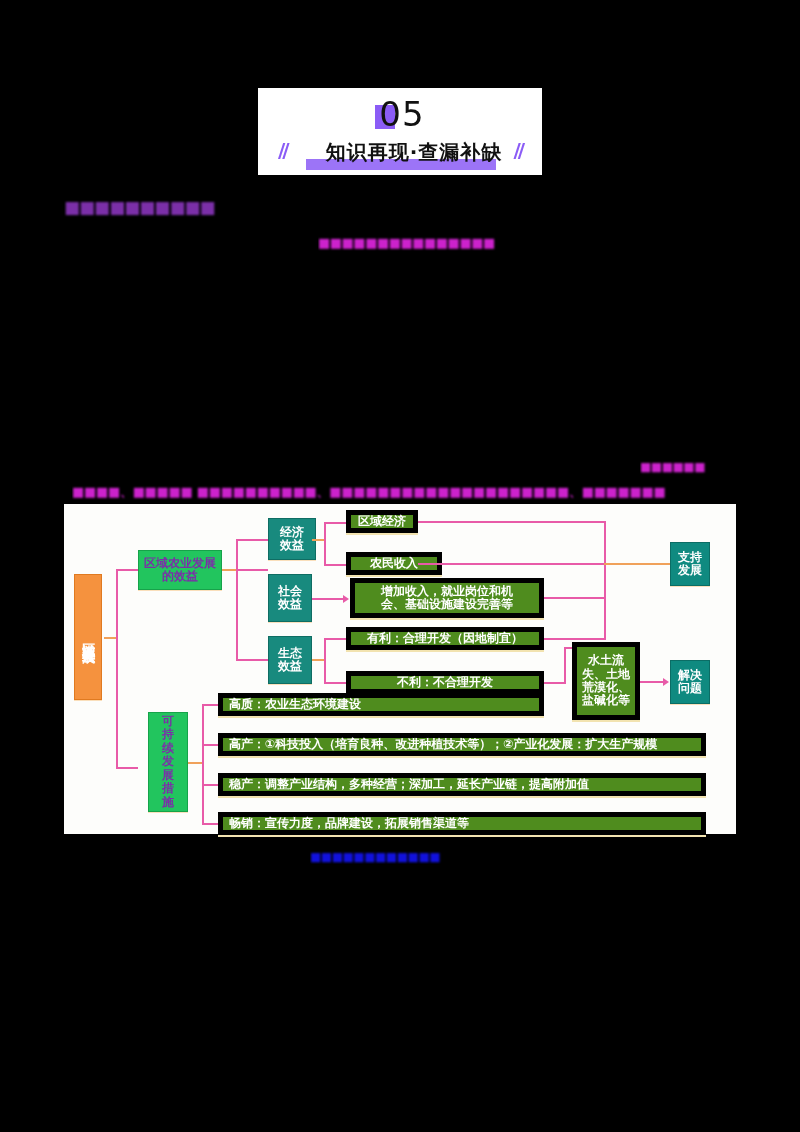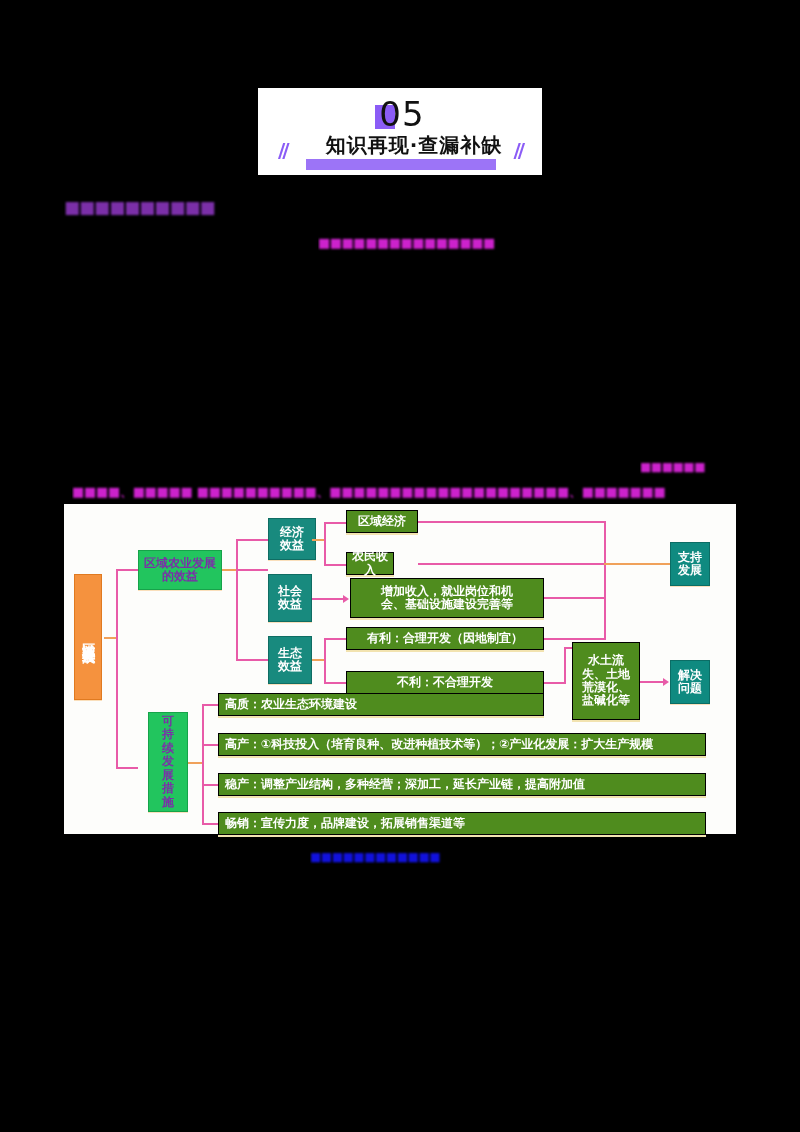--- a/index.html
+++ b/index.html
@@ -24,21 +24,21 @@
   .num-sq{
     width:20px;height:24px;background:#8b5cf6;margin-right:-16px;
     position:relative;top:3px;
   }
   .num-txt{
     font-size:34px;color:#111;letter-spacing:1px;
     font-family:"DejaVu Sans",sans-serif;position:relative;z-index:2;
   }
   .banner-title-wrap{
     position:absolute;left:0;top:44px;width:312px;height:40px;
-    display:flex;justify-content:center;
+    display:flex;align-items:center;justify-content:center;
   }
   .banner-underline{
     position:absolute;left:48px;top:27px;width:190px;height:11px;
     background:#8b5cf6;opacity:.85;
   }
   .banner-title{
     position:relative;z-index:2;font-size:20px;font-weight:bold;color:#111;
     letter-spacing:1px;
     font-family:"DejaVu Sans","Liberation Sans",sans-serif;
   }
@@ -86,21 +86,21 @@
     position:absolute;box-sizing:border-box;
     display:flex;align-items:center;justify-content:center;
     text-align:center;line-height:1.12;
     font-family:"DejaVu Sans","Liberation Sans",sans-serif;
     font-weight:bold;
     box-shadow:0 1px 0 rgba(250,220,180,.9);
   }
   .bx-orange{background:#f5923e;color:#ffffff;border:1px solid #e07a20;}
   .bx-green-bright{background:#22c55e;color:#7b2fa8;border:1px solid #16a34a;}
   .bx-teal{background:#188a7e;color:#ffffff;border:1px solid #0f6d63;}
-  .bx-olive{background:#4f8c1e;color:#ffffff;border:1px solid #000000;
+  .bx-olive{background:#4f8c1e;color:#ffffff;border:5px solid #000000;
             box-shadow:0 2px 0 #f2e3b0;}
   .bx-olive-l{justify-content:flex-start;padding-left:6px;text-align:left;}
   .bx-teal2{background:#0f8a80;color:#ffffff;border:1px solid #0b6d65;}
 
   
   .vert{
     writing-mode:vertical-rl;text-orientation:upright;
     letter-spacing:1px;
   }
   .wrap2{
@@ -184,21 +184,21 @@
     </div>
 
     <div class="ln-o" style="left:248px;top:35px;width:12px;height:2px;"></div>
     <div class="ln" style="left:260px;top:18px;width:2px;height:44px;"></div>
     <div class="ln" style="left:260px;top:18px;width:22px;height:2px;"></div>
     <div class="ln" style="left:260px;top:60px;width:22px;height:2px;"></div>
 
     <div class="bx bx-olive" style="left:282px;top:6px;width:72px;height:23px;font-size:12px;">
       <span>区域经济</span>
     </div>
-    <div class="bx bx-olive" style="left:282px;top:48px;width:48px;height:23px;font-size:12px;">
+    <div class="bx bx-olive" style="left:282px;top:48px;width:96px;height:23px;font-size:12px;">
       <span>农民收入</span>
     </div>
 
     <div class="ln" style="left:248px;top:94px;width:32px;height:2px;"></div>
     <div class="arrow" style="left:279px;top:91px;"></div>
     <div class="bx bx-olive" style="left:286px;top:74px;width:194px;height:40px;font-size:12px;padding:0 22px;">
       <span>增加收入，就业岗位和机会、基础设施建设完善等</span>
     </div>
 
     <div class="ln-o" style="left:248px;top:155px;width:12px;height:2px;"></div>

